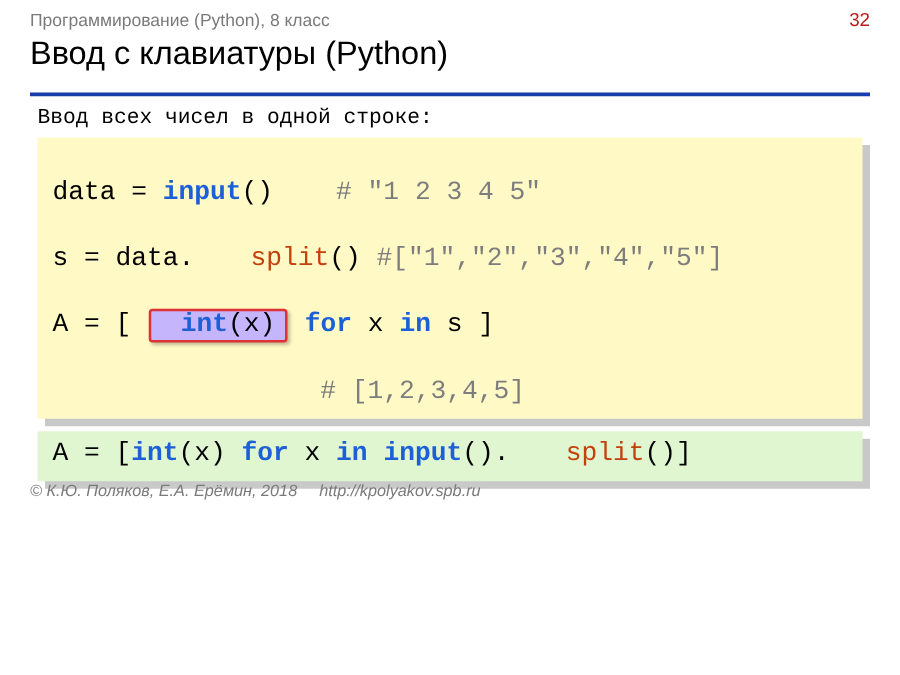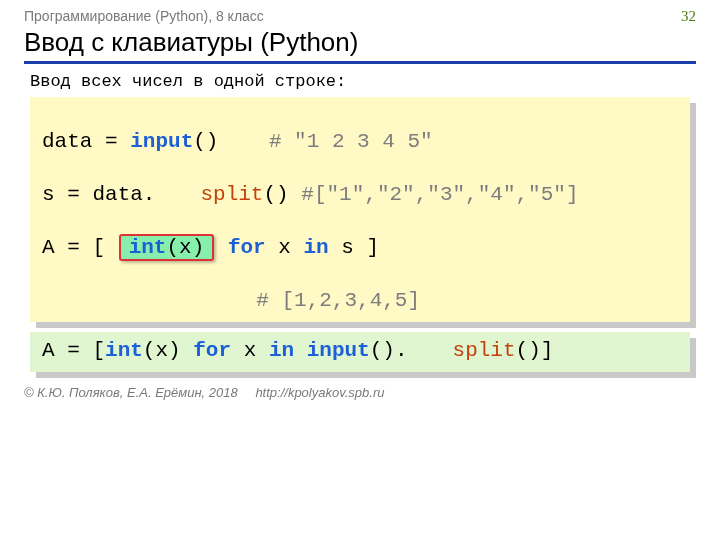--- a/index.html
+++ b/index.html
@@ -1,33 +1,33 @@
 <!DOCTYPE html>
 <html><head>
 <meta charset="utf-8">
 <style>
   * { box-sizing: border-box; margin: 0; padding: 0; }
   html, body { width: 720px; height: 540px; font-family: Arial, Helvetica, sans-serif; background: #fff; color: #000; }
   .slide { width: 720px; height: 410px; position: relative; padding: 8px 24px 0 24px; }
   .top-bar { display: flex; justify-content: space-between; align-items: baseline; font-size: 14px; color: #7a7a7a; margin-bottom: 2px; }
-  .top-bar .page-num { font-size: 15px; color: #4d7c0f; font-family: Liberation Serif, serif; }
-  .title { font-size: 26px; font-weight: 400; color: #000; padding-bottom: 3px; border-bottom: 3px solid #1a3ea8; margin-bottom: 8px; }
+  .top-bar .page-num { font-size: 15px; color: #b91c1c; }
+  .title { font-size: 26px; font-weight: 400; color: #000; padding-bottom: 16px; border-bottom: 3px solid #1a3ea8; margin-bottom: 8px; }
   .subhead { font-size: 17px; color: #000000; margin: 6px 6px 6px 6px; font-family: Liberation Mono, monospace; }
   .codebox { position: relative; margin: 2px 6px 10px 6px; }
   .codebox .shadow { position: absolute; left: 6px; top: 6px; width: 100%; height: 100%; background: #c9c9c9; }
   .codebox .panel { position: relative; padding: 6px 12px 8px 12px; font-family: "Courier New", Courier, monospace; font-size: 21px; line-height: 1.25; white-space: pre; }
   .panel.yellow { background: #fff9c6; }
   .panel.green  { background: #dff6d0; }
   .kw   { color: #1d5fd6; font-weight: bold; }
   .meth { color: #c2410c; margin-left: 45px; }
   .cmt  { color: #7d7d7d; }
   .txt  { color: #000; }
   .row { display: block; }
   .hilite-wrap { display: inline-block; position: relative; vertical-align: baseline; margin: 0 1px; }
-  .hilite { display: inline-block; background: #86efac; border: 2px solid #d33; border-radius: 3px; padding: 0 8px 0 8px; line-height: 1.1; box-shadow: 2px 2px 3px rgba(0,0,0,.25); }
+  .hilite { display: inline-block; background: #c4b5fd; border: 2px solid #d33; border-radius: 3px; padding: 0 8px 0 24px; line-height: 1.1; box-shadow: 2px 2px 3px rgba(0,0,0,.25); }
   .footer { position: absolute; left: 24px; bottom: 10px; font-size: 13px; color: #7a7a7a; font-style: italic; }
   .footer .link { margin-left: 14px; color: #7a7a7a; font-style: italic; margin-top: 10px; }
 </style>
 </head>
 <body>
 
 <div class="slide">
 
   <div class="top-bar">
     <span>Программирование (Python), 8 класс</span>

